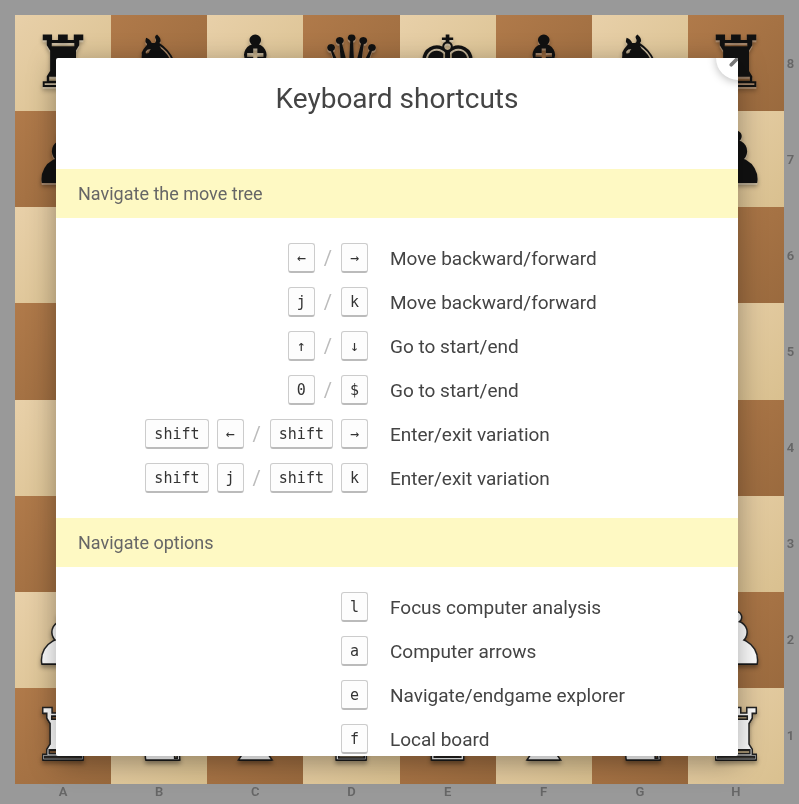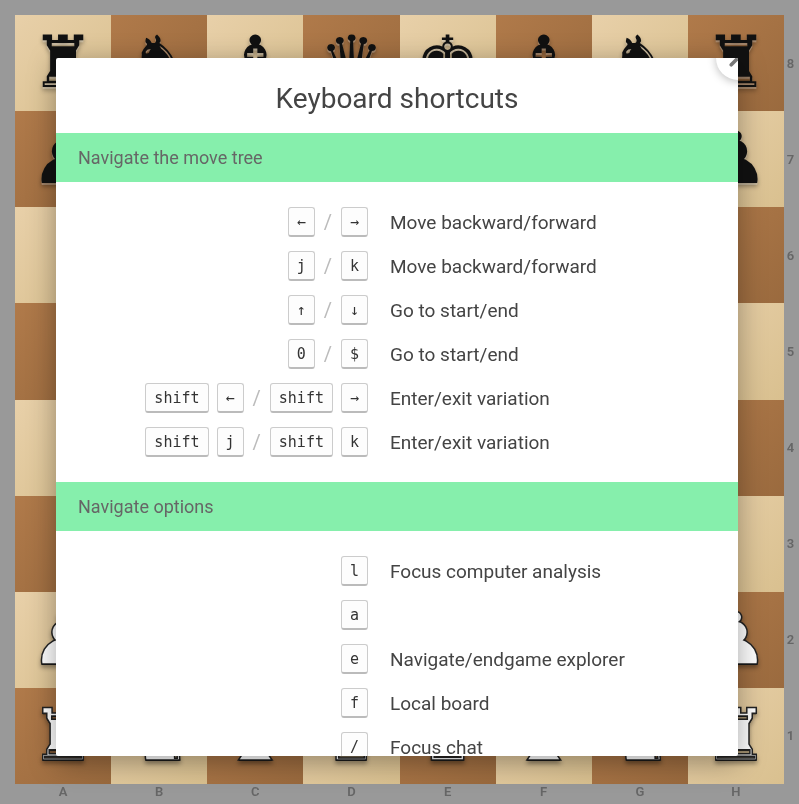--- a/index.html
+++ b/index.html
@@ -15,25 +15,25 @@
   .piece { font-size: 72px; line-height: 1; color: #111; text-shadow: 0 2px 0 rgba(255,255,255,.25); filter: drop-shadow(0 3px 2px rgba(0,0,0,.35)); }
   .piece.w { color: #fefefe; text-shadow: 0 1px 0 #000; -webkit-text-stroke: 1.5px #222; }
 
   .coords-files { position: absolute; left: 15px; bottom: 0; width: 769px; height: 20px; display: grid; grid-template-columns: repeat(8,1fr); }
   .coords-files span { text-align: center; font-size: 13px; font-weight: 600; color: #666; }
   .coords-ranks { position: absolute; right: 2px; top: 15px; width: 13px; height: 769px; display: grid; grid-template-rows: repeat(8,1fr); }
   .coords-ranks span { display: flex; align-items: center; justify-content: center; font-size: 13px; font-weight: 600; color: #666; }
 
   
   .modal { position: absolute; left: 56px; top: 58px; width: 682px; height: 698px; background: #fff; box-shadow: 0 6px 28px rgba(0,0,0,.35); border-radius: 2px; overflow: hidden; }
-  .modal-title { text-align: center; font-size: 28px; font-weight: 400; color: #444; padding: 24px 0 18px; border-radius: 18px; }
+  .modal-title { text-align: center; font-size: 28px; font-weight: 400; color: #444; padding: 24px 0 54px; border-radius: 18px; }
   .close-btn { position: absolute; right: -22px; top: -22px; width: 44px; height: 44px; border-radius: 50%; background: #fff; box-shadow: 0 2px 8px rgba(0,0,0,.25); display: flex; align-items: center; justify-content: center; cursor: pointer; }
   .close-btn svg { width: 18px; height: 18px; }
 
-  .section-header { background: #86efac; color: #666; font-size: 18px; padding: 14px 22px; }
+  .section-header { background: #fef9c3; color: #666; font-size: 18px; padding: 14px 22px; }
 
   .rows { padding: 18px 0; }
   .row { display: flex; align-items: center; padding: 7px 22px; font-size: 19px; color: #444; }
   .keys { width: 290px; display: flex; justify-content: flex-end; align-items: center; gap: 8px; flex-wrap: nowrap; }
   .sep { color: #bbb; font-size: 20px; padding: 0 1px; }
   kbd { display: inline-flex; align-items: center; justify-content: center; min-width: 26px; height: 30px; padding: 0 8px; border: 1px solid #ccc; border-bottom: 2px solid #bbb; border-radius: 3px; background: #fdfdfd; font-family: "Menlo","Consolas",monospace; font-size: 15px; color: #333; }
   .desc { padding-left: 22px; }
 </style>
 </head>
 <body>
@@ -259,20 +259,21 @@
         <div class="row">
           <div class="keys">
             <kbd>l</kbd>
           </div>
           <div class="desc">Focus computer analysis</div>
         </div>
         <div class="row">
           <div class="keys">
             <kbd>a</kbd>
           </div>
+          <div class="desc">Computer arrows</div>
         </div>
         <div class="row">
           <div class="keys">
             <kbd>e</kbd>
           </div>
           <div class="desc">Navigate/endgame explorer</div>
         </div>
         <div class="row">
           <div class="keys">
             <kbd>f</kbd>

